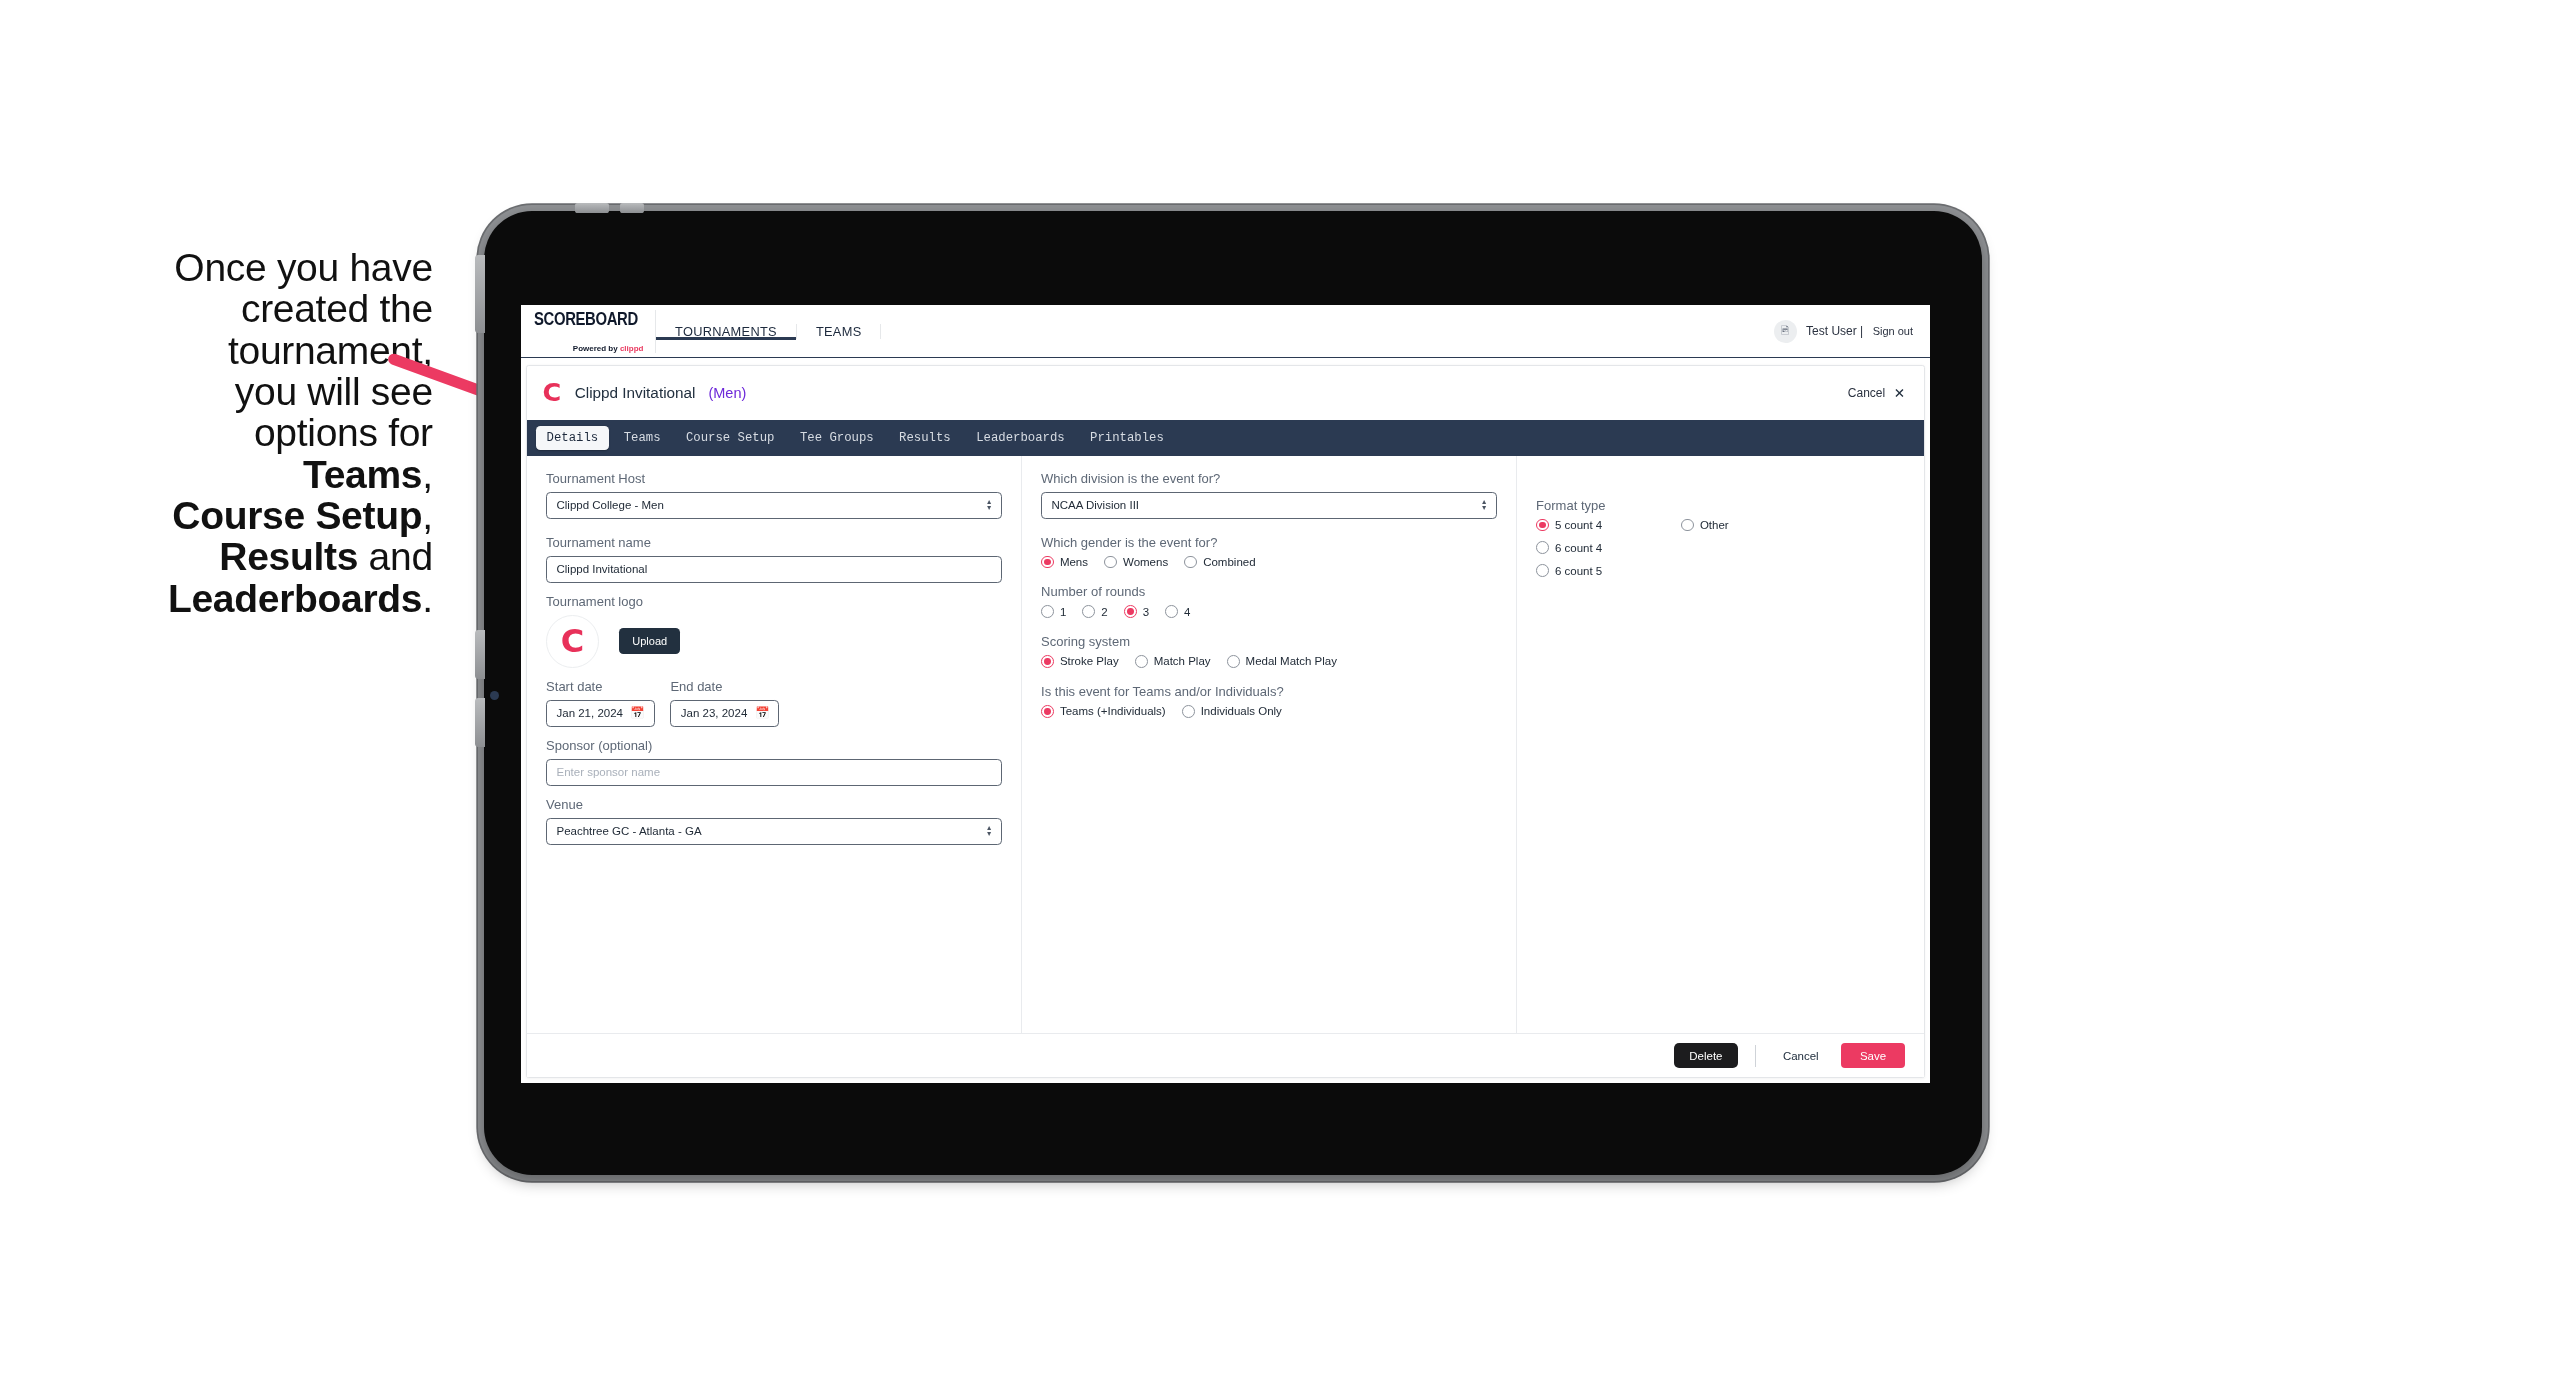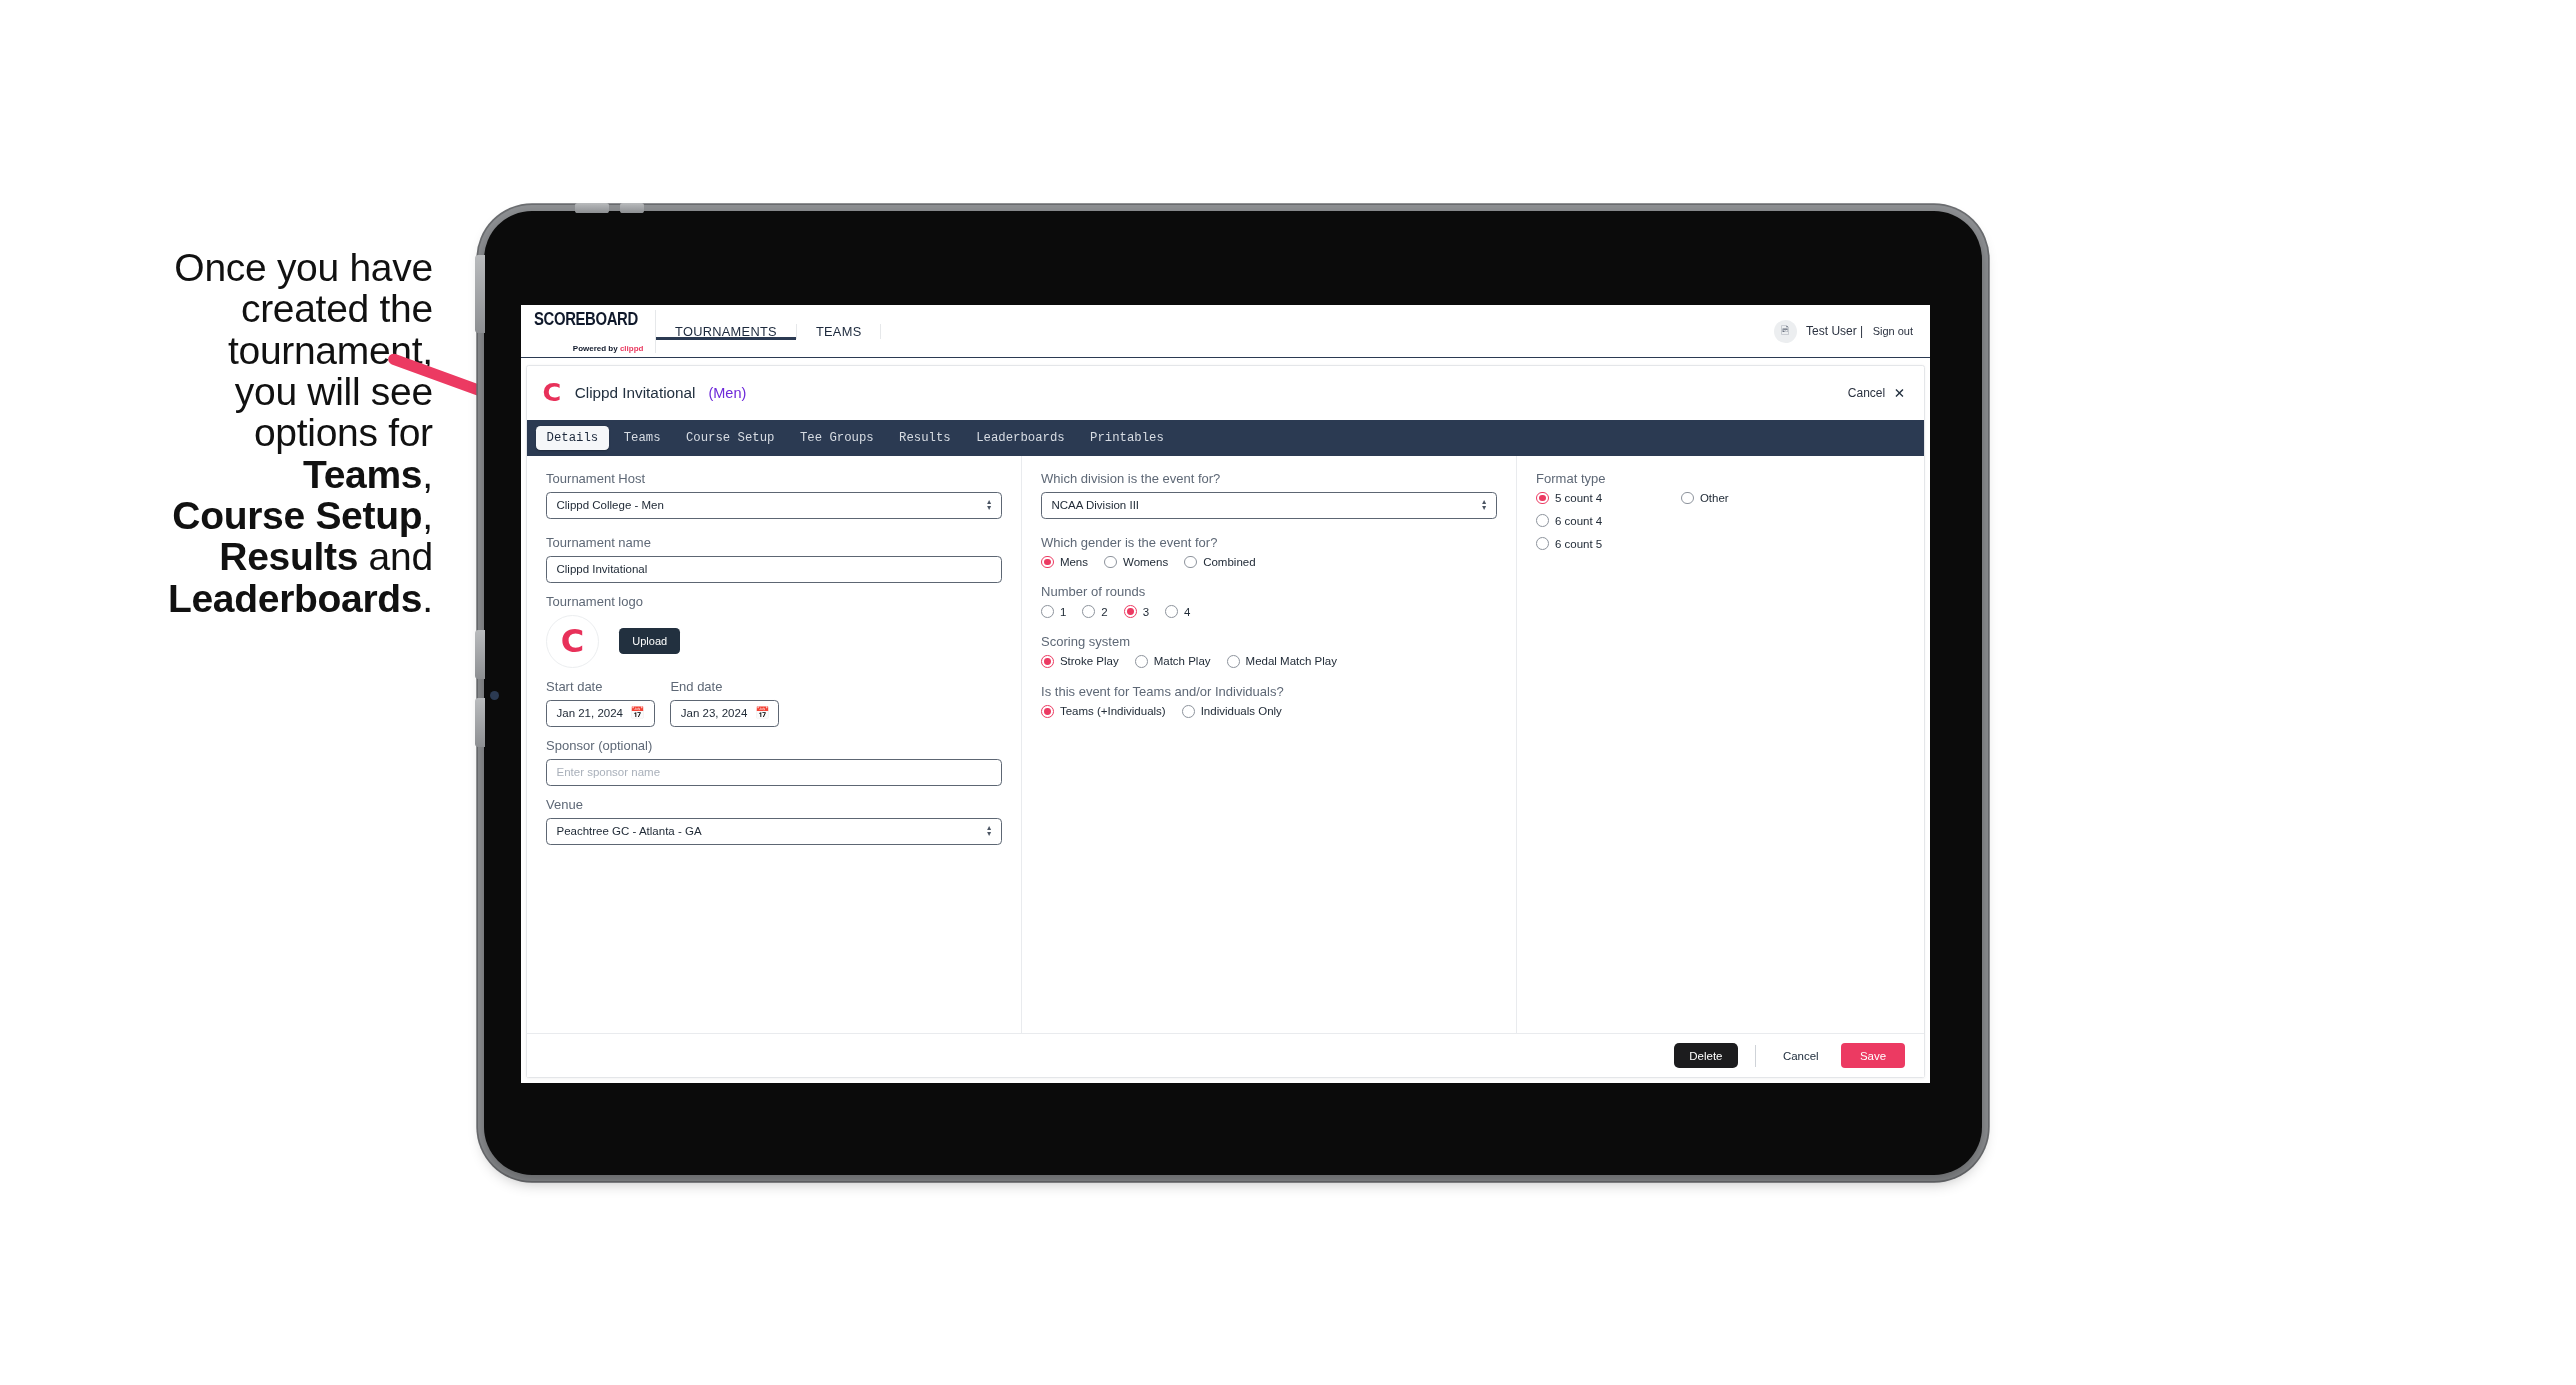--- a/index.html
+++ b/index.html
@@ -142,21 +142,21 @@
   }
   .tab.active { background: #f5f7f9; color: #1d2a3d; font-weight: 500; box-shadow: 0 0.9px 1.7px rgba(0,0,0,0.25); }
 
   
   .body {
     flex: 1; display: flex; background: #ffffff;
   }
   .col { padding: 14.5px 19px 0 19px; }
   .col1 { width: 495px; border-right: 0.9px solid #e9ebee; }
   .col2 { width: 495px; border-right: 0.9px solid #e9ebee; }
-  .col3 { flex: 1; }
+  .col3 { flex: 1; margin-top: 27px; }
 
   .flabel { font-size: 13px; color: #5e6876; margin-bottom: 6px; }
   .field {
     height: 27px; border: 0.9px solid #5d6673; border-radius: 4.3px;
     background: #fff;
     display: flex; align-items: center;
     padding: 0 9.4px;
     font-size: 11.5px; color: #222c38;
     position: relative;
   }

